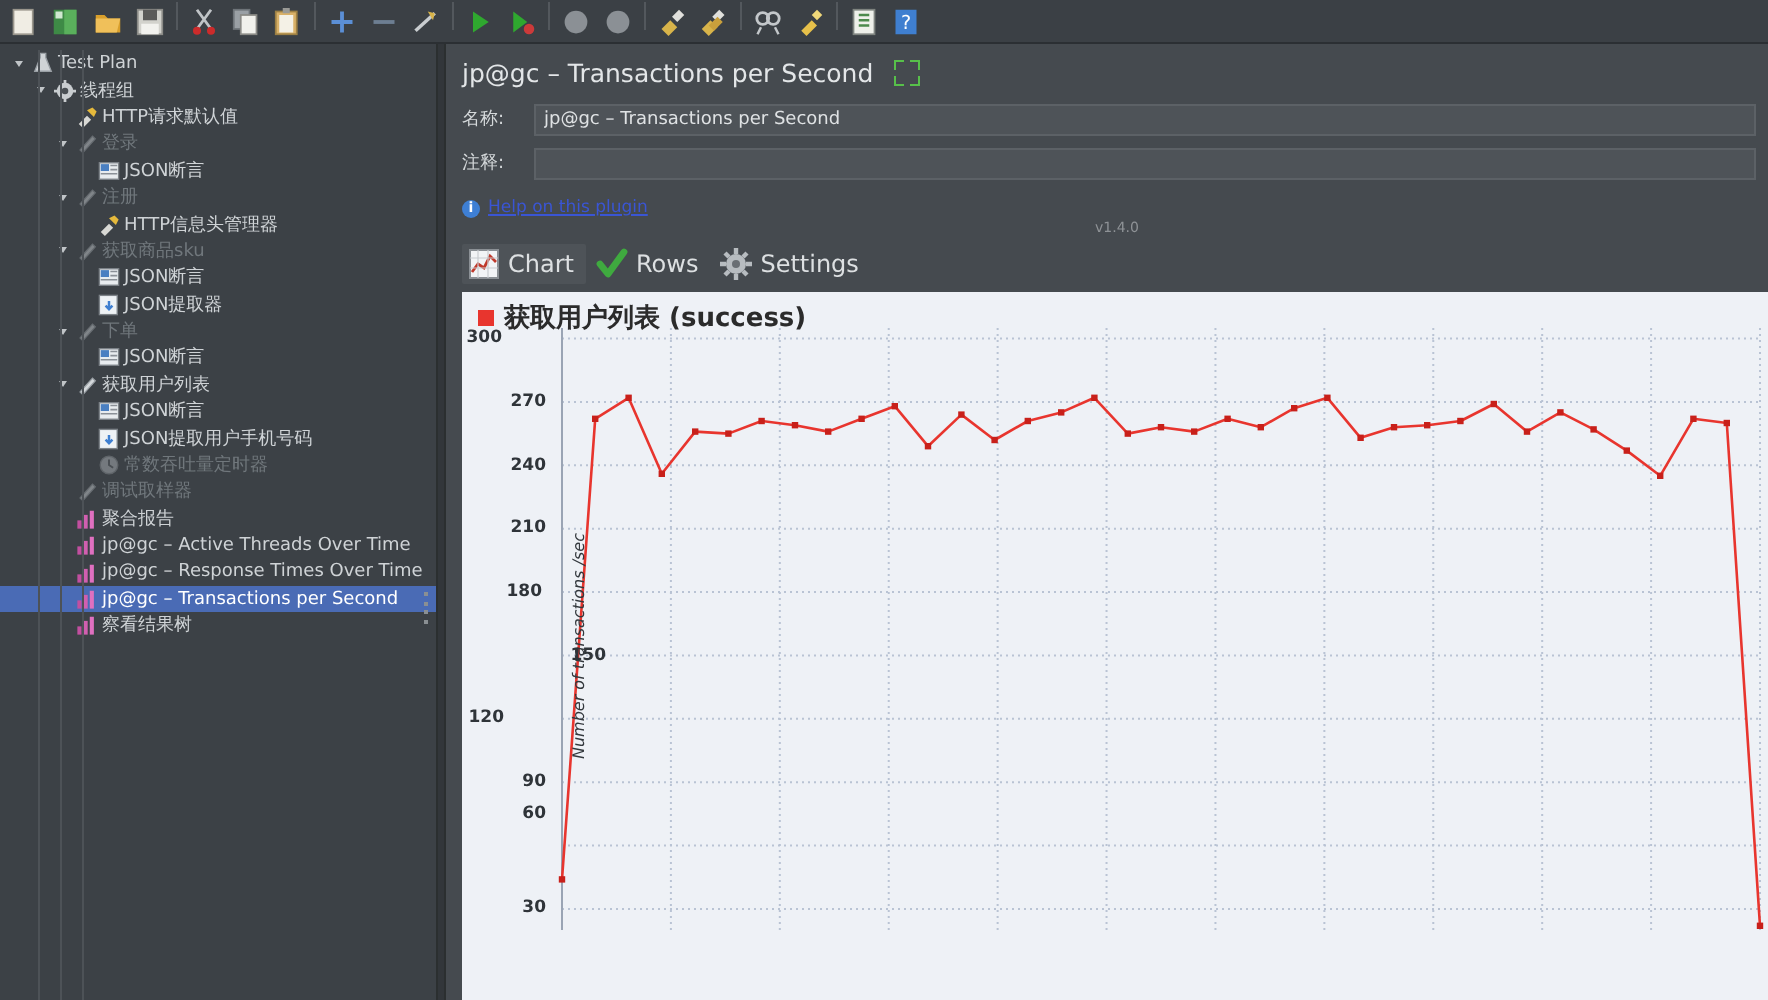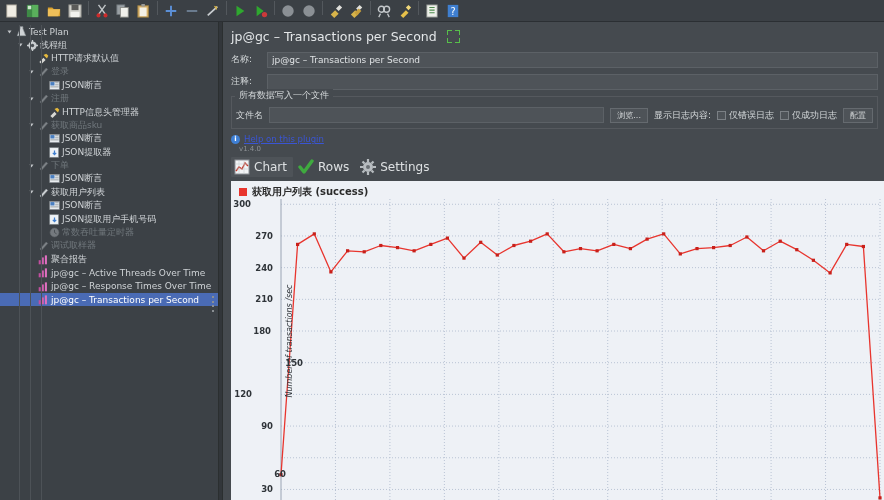--- a/index.html
+++ b/index.html
@@ -124,40 +124,40 @@
   .help-row { display: flex; align-items: center; gap: 4px; padding: 5px 0 0 8px; }
   .info-ico {
     width: 9px; height: 9px; border-radius: 50%; background: #3e7fd4;
     color: #fff; font-size: 7px; line-height: 9px; text-align: center;
     font-weight: bold; flex: 0 0 9px;
   }
   .help-link {
     font-size: 8.5px; color: #3a55d4; text-decoration: underline; cursor: pointer;
   }
   .version {
-    font-size: 7px; color: #8e9296; text-align: left; padding: 1px 6px 2px 16px;
+    font-size: 7px; color: #8e9296; text-align: center; padding: 1px 6px 2px 16px;
   }
 
   
   .tabbar { display: flex; align-items: center; padding: 2px 0 2px 8px; gap: 2px; }
   .tab {
     display: flex; align-items: center; gap: 4px; padding: 2px 6px 2px 3px;
     font-size: 12px; color: #dde0e2; cursor: pointer; border-radius: 1px;
   }
   .tab.active { background: #4e5358; }
   .tab-ico { width: 16px; height: 16px; flex: 0 0 16px; display: flex; align-items: center; justify-content: center; }
 
   
   .chart-wrap {
     flex: 1; margin: 2px 0 0 8px; background: #eef1f6;
     position: relative; overflow: hidden; min-height: 0;
   }
   .chart-legend {
     position: absolute; left: 8px; top: 4px; display: flex; align-items: center;
-    gap: 5px; font-size: 10px; font-weight: bold; color: #2b2b2b; z-index: 4; text-align: center;
+    gap: 5px; font-size: 13px; font-weight: bold; color: #2b2b2b; z-index: 4; text-align: center;
   }
   .legend-swatch { width: 8px; height: 8px; background: #e8352e; flex: 0 0 8px; }
   .ylabel {
     position: absolute; left: 2px; top: 50%;
     transform: translateY(-50%) rotate(-90deg); transform-origin: center;
     font-size: 8px; font-style: italic; color: #33383d; white-space: nowrap;
   }
   .ytick {
     position: absolute; right: 0; transform: translateY(-50%);
     font-size: 8.5px; color: #2f3439; text-align: right; font-weight: bold;
@@ -541,20 +541,32 @@
           <span style="flex: 0 0 22px;"></span>
           <span class="tw"></span>
           <span class="ticon">
             <svg width="11" height="11" viewBox="0 0 16 16" xmlns="http://www.w3.org/2000/svg">
               <rect x="1" y="9" width="3" height="6" fill="#c24fa0"></rect>
               <rect x="5.5" y="5" width="3" height="10" fill="#d15fb0"></rect>
               <rect x="10" y="2" width="3" height="13" fill="#e070c0"></rect>
             </svg>
           </span>
           <span class="tlabel">jp@gc – Transactions per Second</span>
+        </div>
+        <div class="tree-row">
+          <span style="flex: 0 0 22px;"></span>
+          <span class="tw"></span>
+          <span class="ticon">
+            <svg width="11" height="11" viewBox="0 0 16 16" xmlns="http://www.w3.org/2000/svg">
+              <rect x="1" y="9" width="3" height="6" fill="#c24fa0"></rect>
+              <rect x="5.5" y="5" width="3" height="10" fill="#d15fb0"></rect>
+              <rect x="10" y="2" width="3" height="13" fill="#e070c0"></rect>
+            </svg>
+          </span>
+          <span class="tlabel">察看结果树</span>
         </div>
         <div class="dots-handle">
         <i></i>
           <i></i>
           <i></i>
           <i></i>
       </div>
     <div class="guide" style="left: 19px; top: 3px; bottom: 0px;"></div>
         <div class="guide" style="left: 30px; top: 3px; bottom: 0px;"></div>
         <div class="guide" style="left: 41px; top: 3px; bottom: 0px;"></div>
@@ -577,39 +589,20 @@
       <div class="form-row">
         <span class="form-label">名称:</span>
         <input class="txt-input" type="text" value="jp@gc – Transactions per Second" style="">
       </div>
 
       <div class="form-row">
         <span class="form-label">注释:</span>
         <input class="txt-input" type="text" value="" style="">
       </div>
 
-      <div class="group-box">
-        <div class="group-top-r"></div>
-        <div class="group-legend">所有数据写入一个文件</div>
-        <div class="group-inner">
-          <span class="sm-label">文件名</span>
-          <input class="txt-input" style="flex: 1 1 0%;" type="text" value="">
-          <button class="btn">浏览...</button>
-          <span class="sm-label">显示日志内容:</span>
-          <span class="chk-wrap">
-            <span class="chk"></span>
-            <span class="sm-label">仅错误日志</span>
-          </span>
-          <span class="chk-wrap">
-            <span class="chk"></span>
-            <span class="sm-label">仅成功日志</span>
-          </span>
-          <button class="btn">配置</button>
-        </div>
-      </div>
 
       <div class="help-row">
         <span class="info-ico">i</span>
         <span class="help-link">Help on this plugin</span>
       </div>
       <div class="version">v1.4.0</div>
 
       <div class="tabbar" id="tabbar">
           <div class="tab active">
             <span class="tab-ico">
@@ -711,19 +704,19 @@
         </div>
         <div class="ylabel">Number of transactions /sec</div>
       <div class="ytick" style="top: 23.2807px; left: 0px; width: 20px;">300</div>
           <div class="ytick" style="top: 54.9649px; left: 0px; width: 42px;">270</div>
           <div class="ytick" style="top: 86.6491px; left: 0px; width: 42px;">240</div>
           <div class="ytick" style="top: 118.333px; left: 0px; width: 42px;">210</div>
           <div class="ytick" style="top: 150.018px; left: 0px; width: 40px;">180</div>
           <div class="ytick" style="top: 181.702px; left: 17px; width: 55px;">150</div>
           <div class="ytick" style="top: 213.386px; left: 0px; width: 21px;">120</div>
           <div class="ytick" style="top: 245.07px; left: 0px; width: 42px;">90</div>
-          <div class="ytick" style="top: 293px; left: 0px; width: 55px;">60</div>
+          <div class="ytick" style="top: 261px; left: 0px; width: 42px;">60</div>
           <div class="ytick" style="top: 308.439px; left: 0px; width: 42px;">30</div>
         </div>
 
     </div>
   </div>
 </div>
 
 </body></html>

